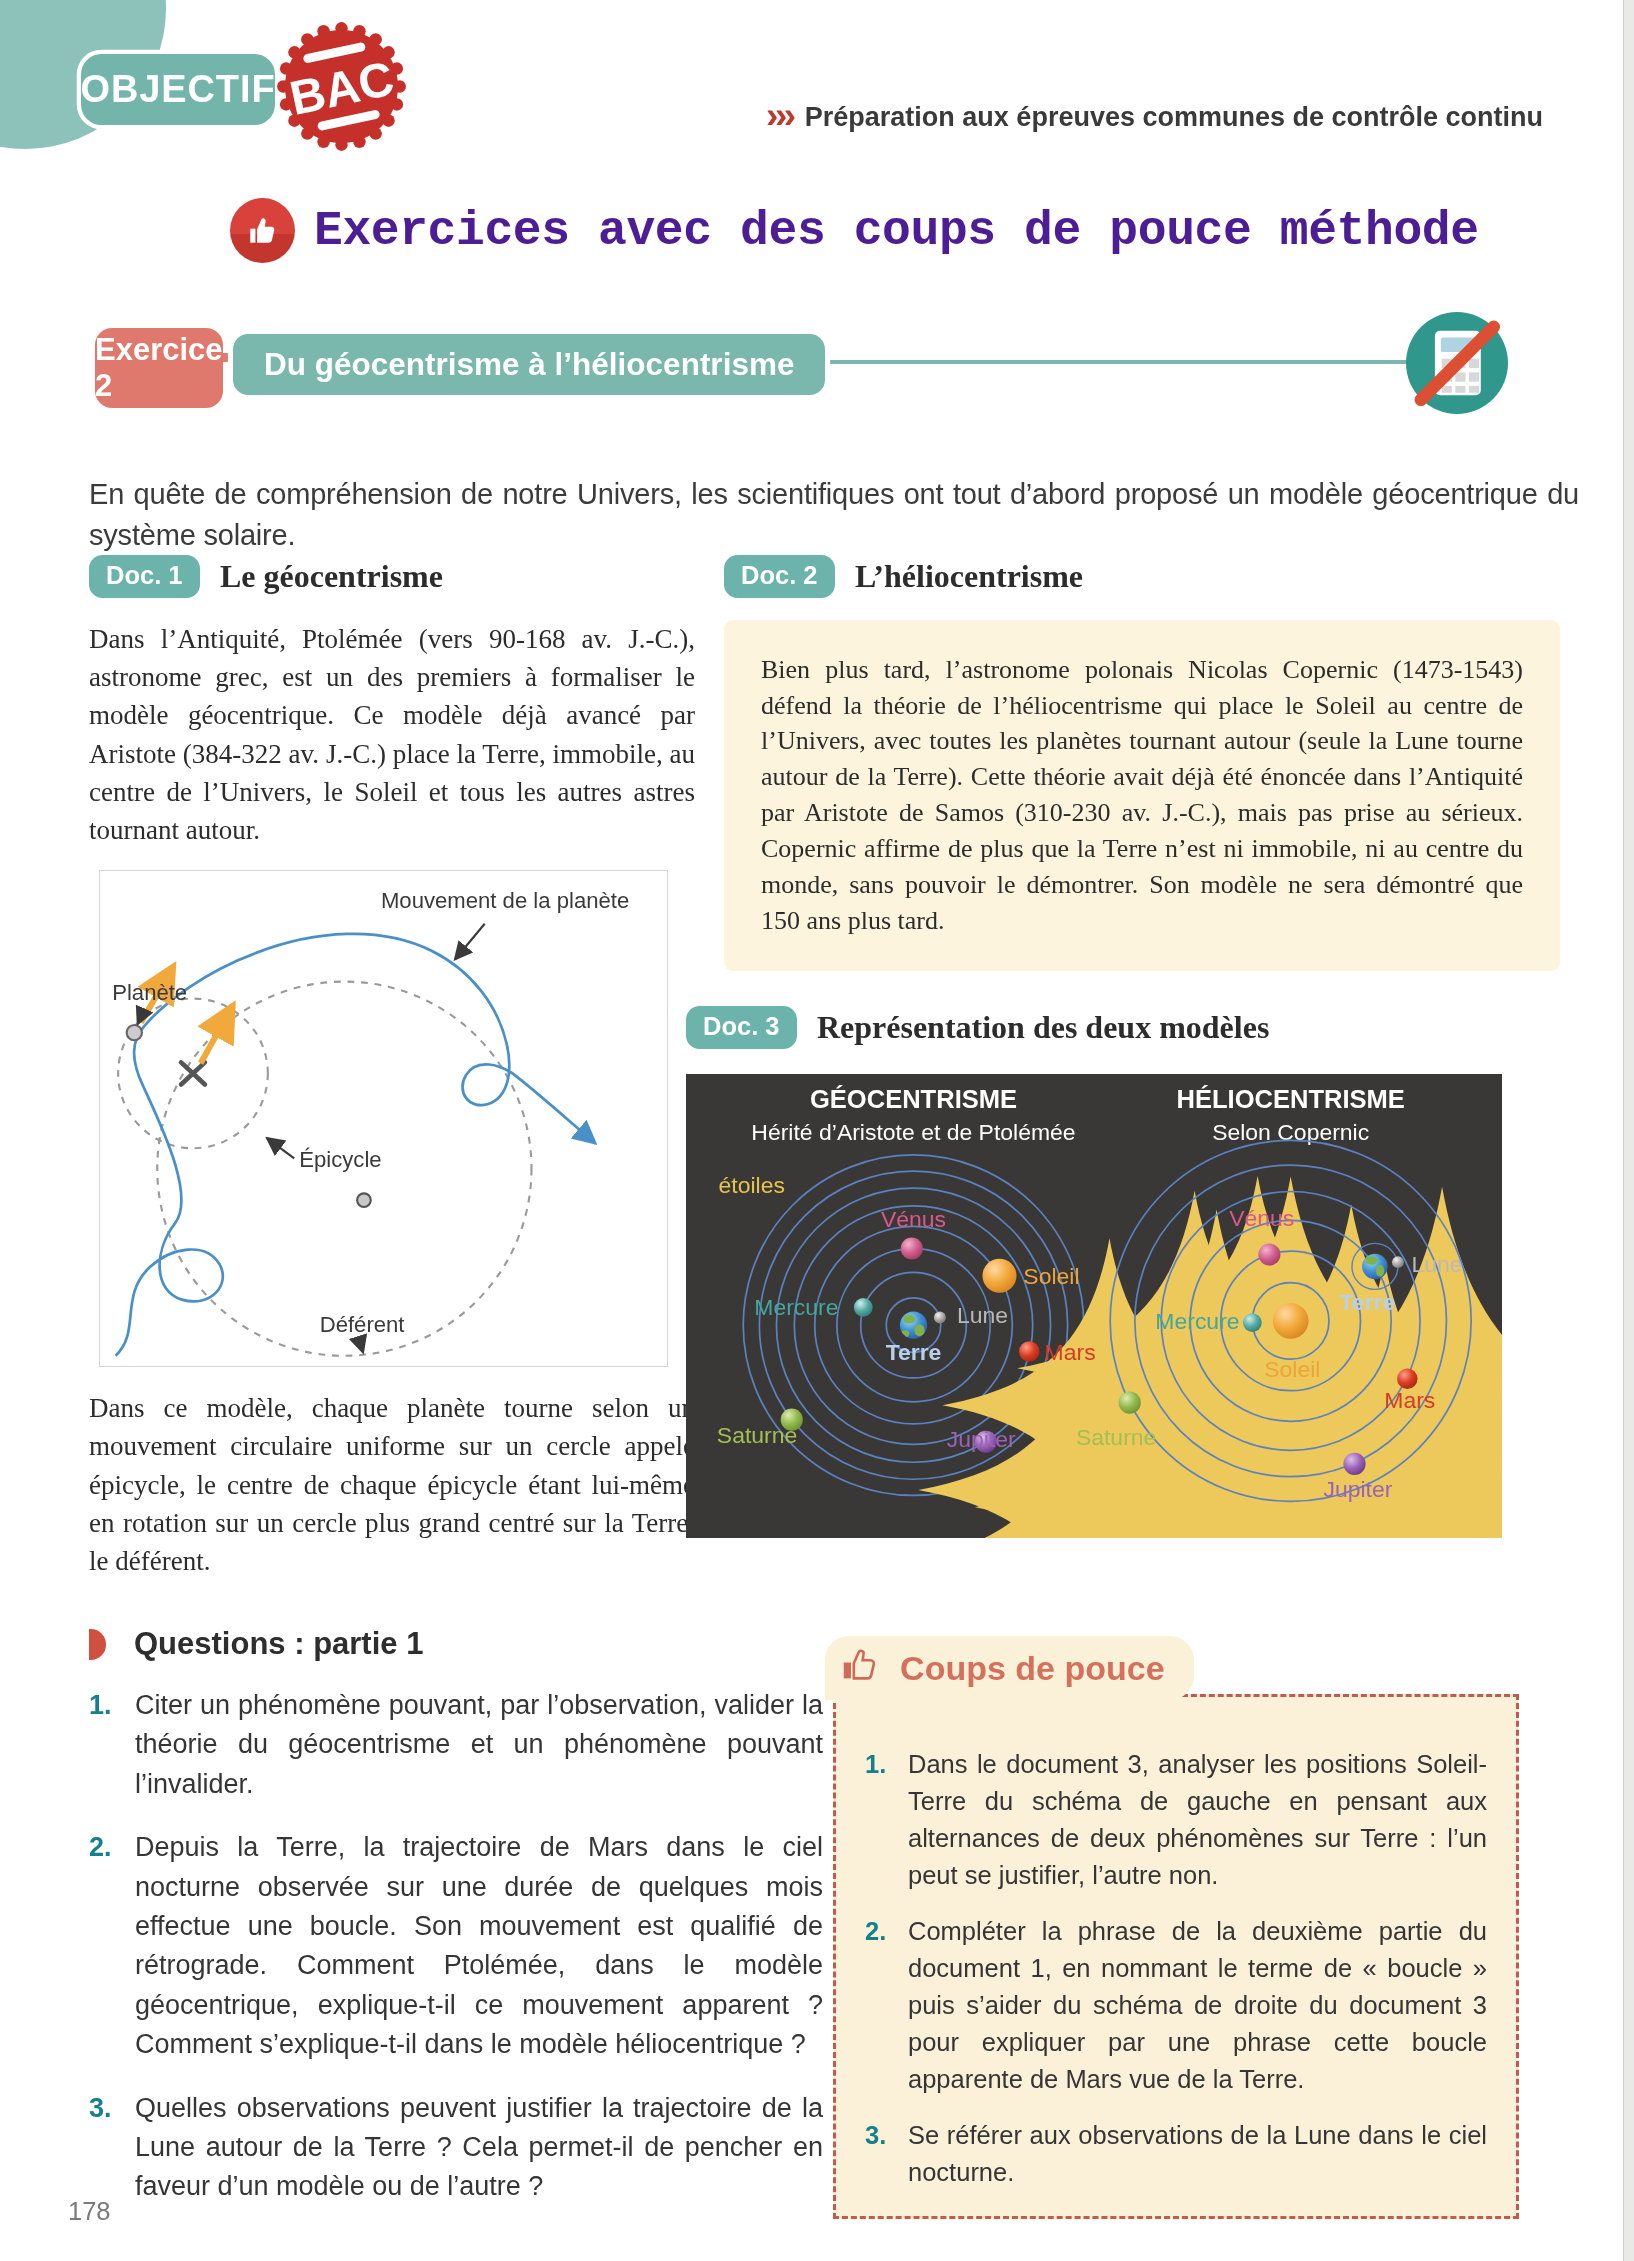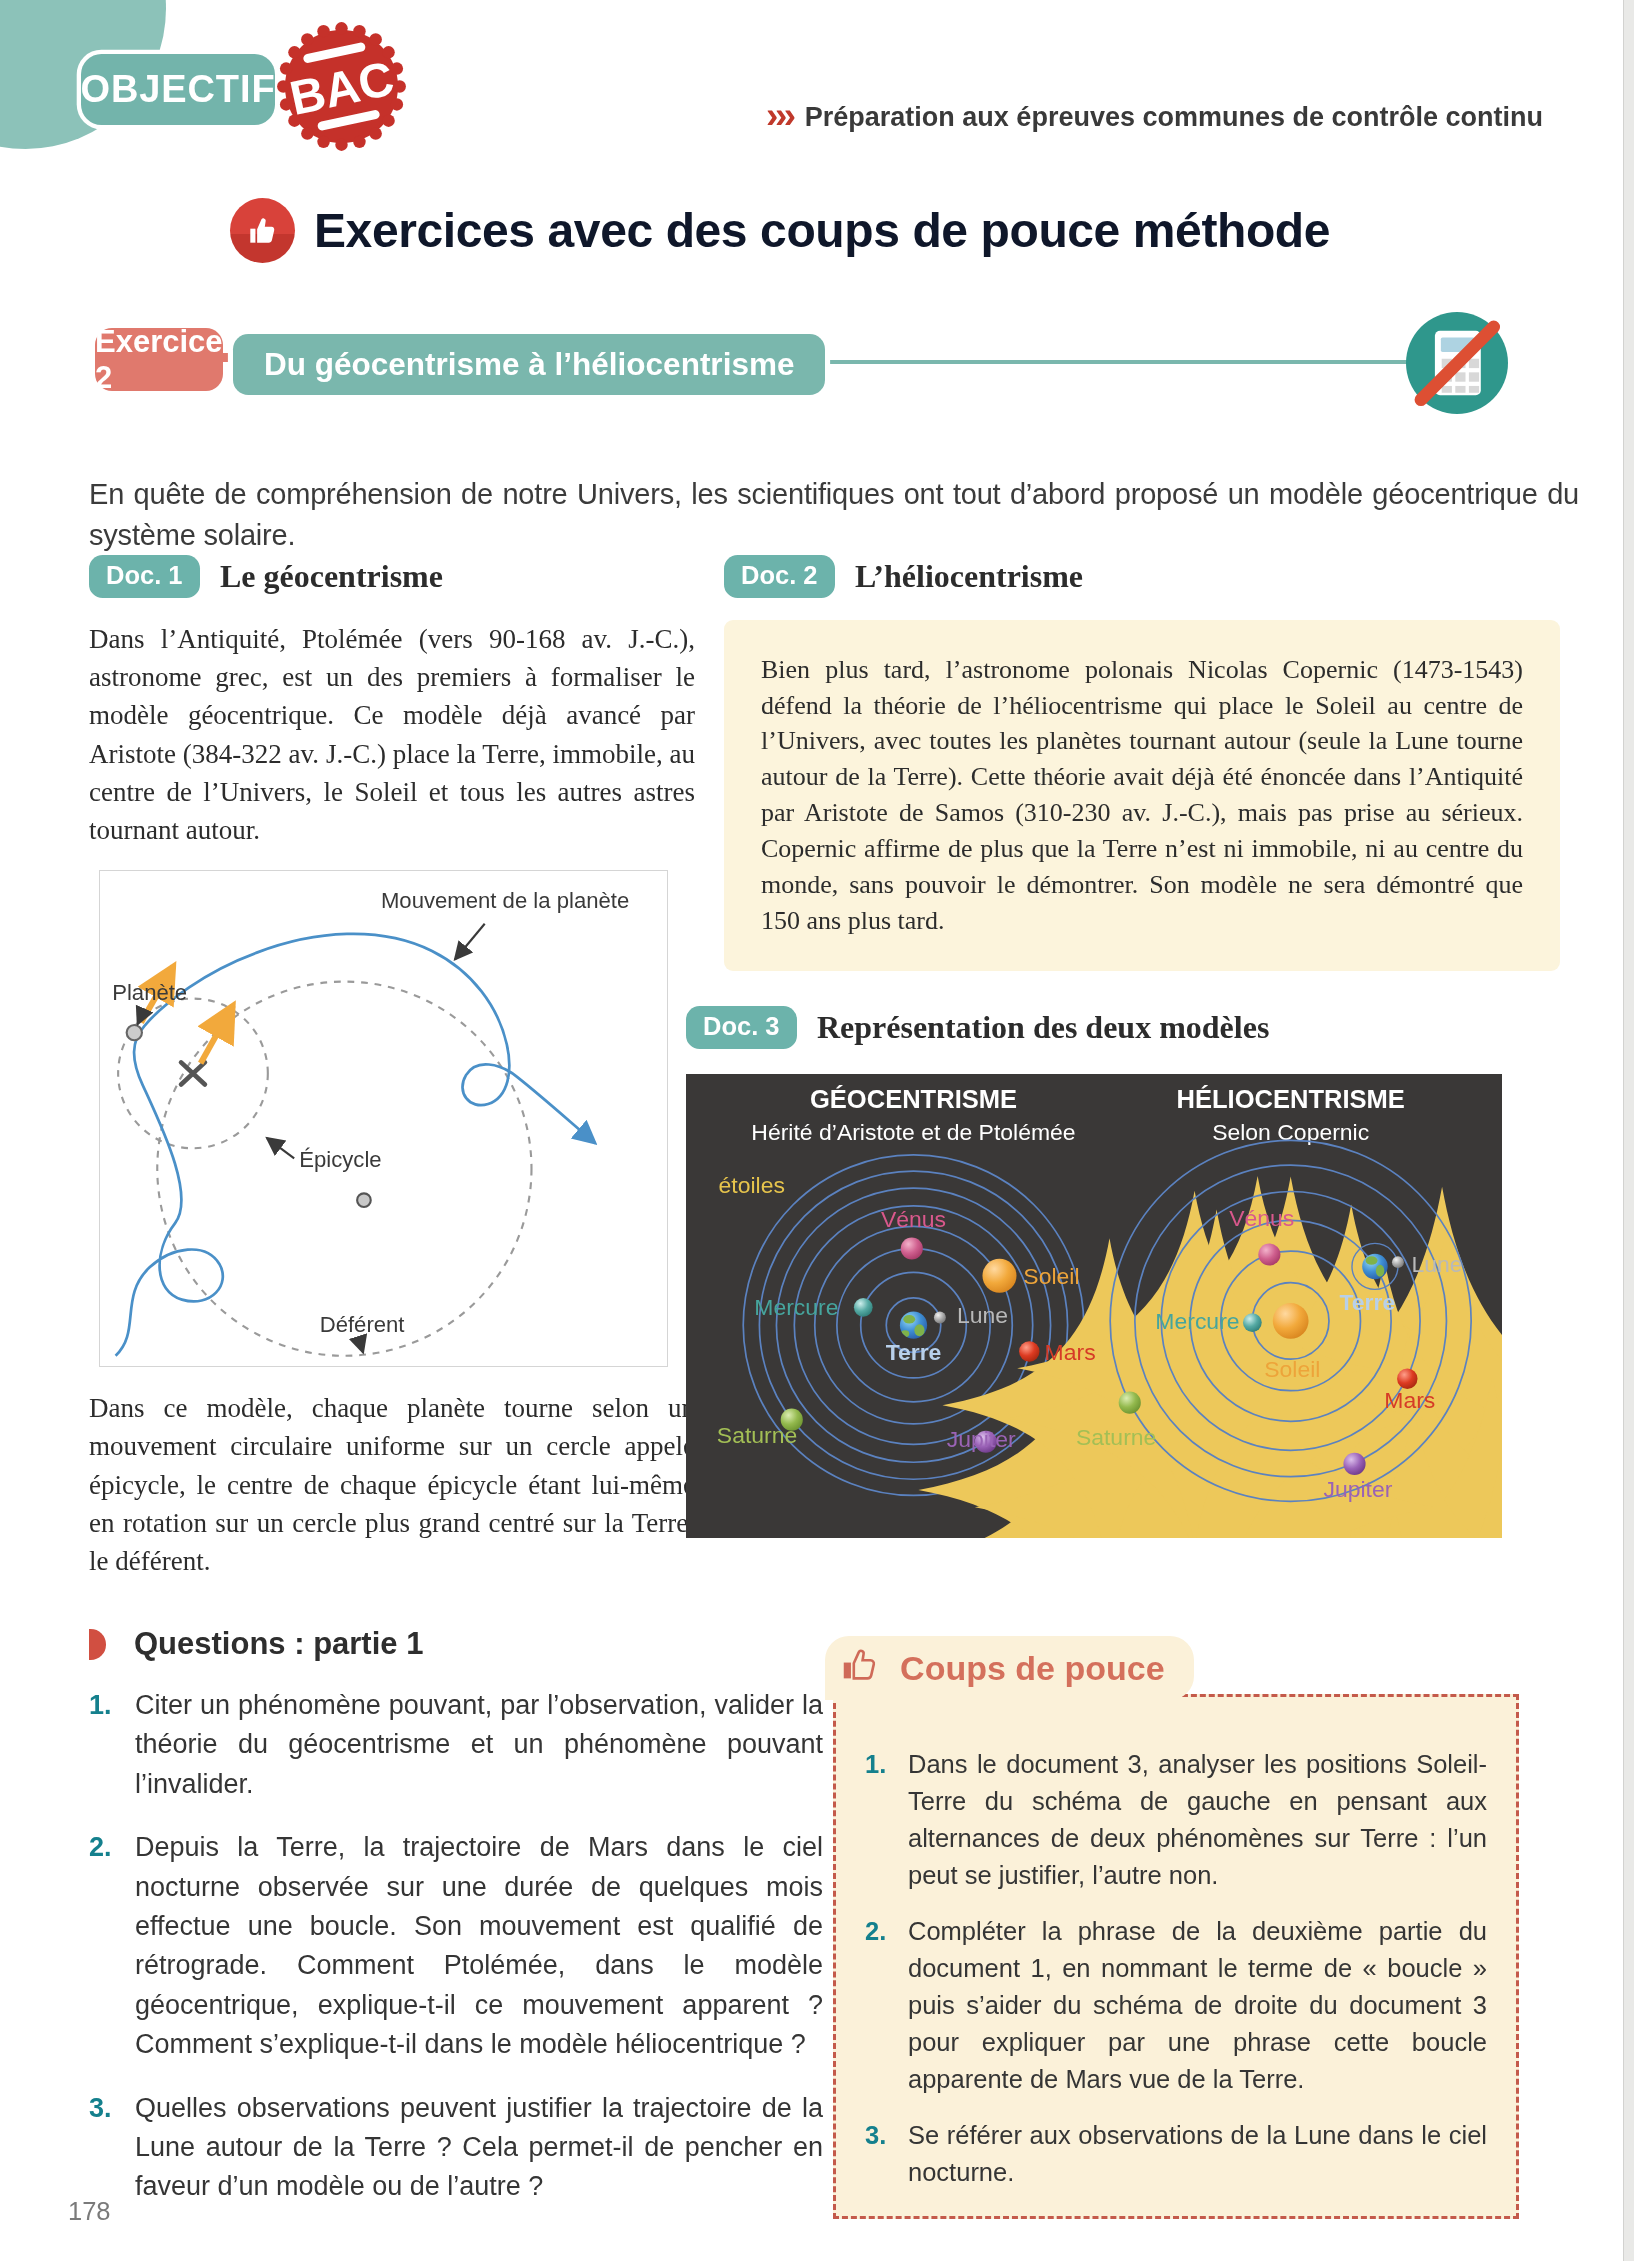--- a/index.html
+++ b/index.html
@@ -11,24 +11,24 @@
   .corner-blob{position:absolute;left:-115px;top:-132px;width:281px;height:281px;border-radius:50%;background:#8cc2b9;}
   .objectif-badge{position:absolute;left:81px;top:54px;width:194px;height:71px;background:#73b4ab;border-radius:20.4px;
       box-shadow:0 0 0 4.3px #fff;display:flex;align-items:center;justify-content:center;
       color:#fff;font-size:38px;font-weight:bold;letter-spacing:0.9px;}
   .bac-stamp{position:absolute;left:275px;top:19.6px;width:133px;height:133px;}
   .tagline{position:absolute;right:92px;top:102px;font-size:27px;font-weight:600;color:#3a3a3a;display:flex;align-items:center;gap:12px;}
   .tagline .chev{color:#c0392b;font-weight:bold;font-size:37px;letter-spacing:-3.4px;line-height:1;margin-top:-5.1px;}
   .main-title{position:absolute;left:230px;top:198px;display:flex;align-items:center;gap:19px;}
   .thumb-circle{width:65px;height:65px;border-radius:50%;background:linear-gradient(#d8423a 55%,#c3362e 55%);
       display:flex;align-items:center;justify-content:center;}
-  .main-title h1{margin:0;font-size:48px;font-weight:800;color:#0f172a;letter-spacing:-0.4px;}
-
-  
-  .ex2-badge{position:absolute;left:95px;top:328px;width:128px;height:63px;background:#e0796d;border-radius:17px;
+  .main-title h1{margin:0;font-size:48px;font-weight:800;color:#4c1d95;letter-spacing:-0.4px;font-family:Liberation Mono, monospace;}
+
+  
+  .ex2-badge{position:absolute;left:95px;top:328px;width:128px;height:80px;background:#e0796d;border-radius:17px;
       display:flex;align-items:center;justify-content:center;color:#fff;font-size:31px;font-weight:bold;z-index:2;}
   .ex2-connector{position:absolute;left:218px;top:353px;width:19px;height:8.5px;background:#e0796d;z-index:1;}
   .ex2-line{position:absolute;left:596px;top:360px;width:826px;height:4.3px;background:#7ab7ad;z-index:1;}
   .ex2-title{position:absolute;left:233px;top:334px;height:61px;padding:0 31px;background:#7ab7ad;border-radius:15.3px;
       box-shadow:0 0 0 5.1px #fff;display:inline-flex;align-items:center;color:#fff;font-size:31.5px;font-weight:bold;z-index:2;}
   .nocalc{position:absolute;left:1406px;top:312px;width:102px;height:102px;z-index:3;}
   .intro{position:absolute;left:89px;top:474px;width:1490px;font-size:29px;line-height:1.42;color:#3b3b3b;text-align:justify;letter-spacing:-0.2px;}
 
   
   .doc-head{display:flex;align-items:center;}

